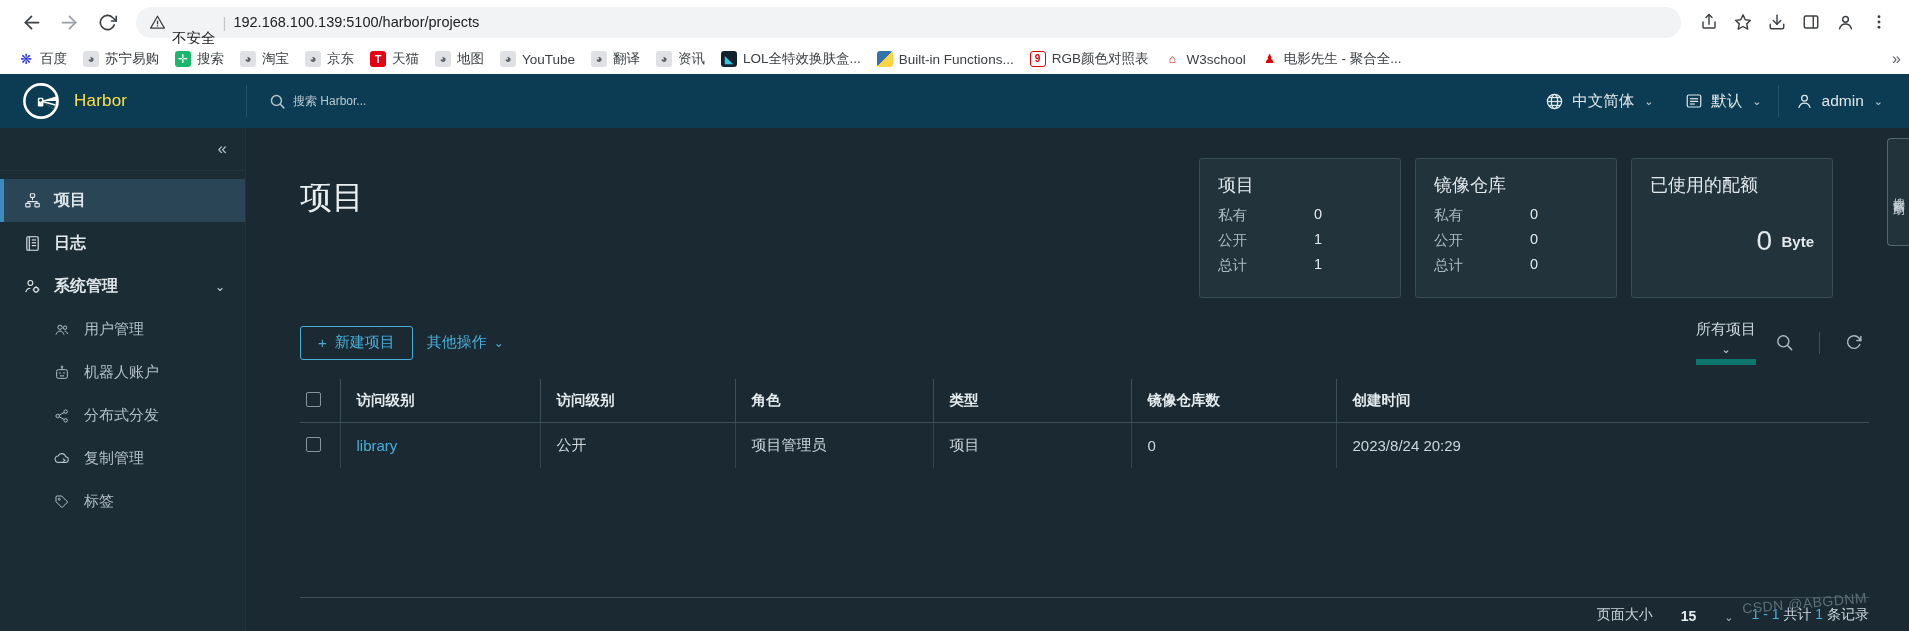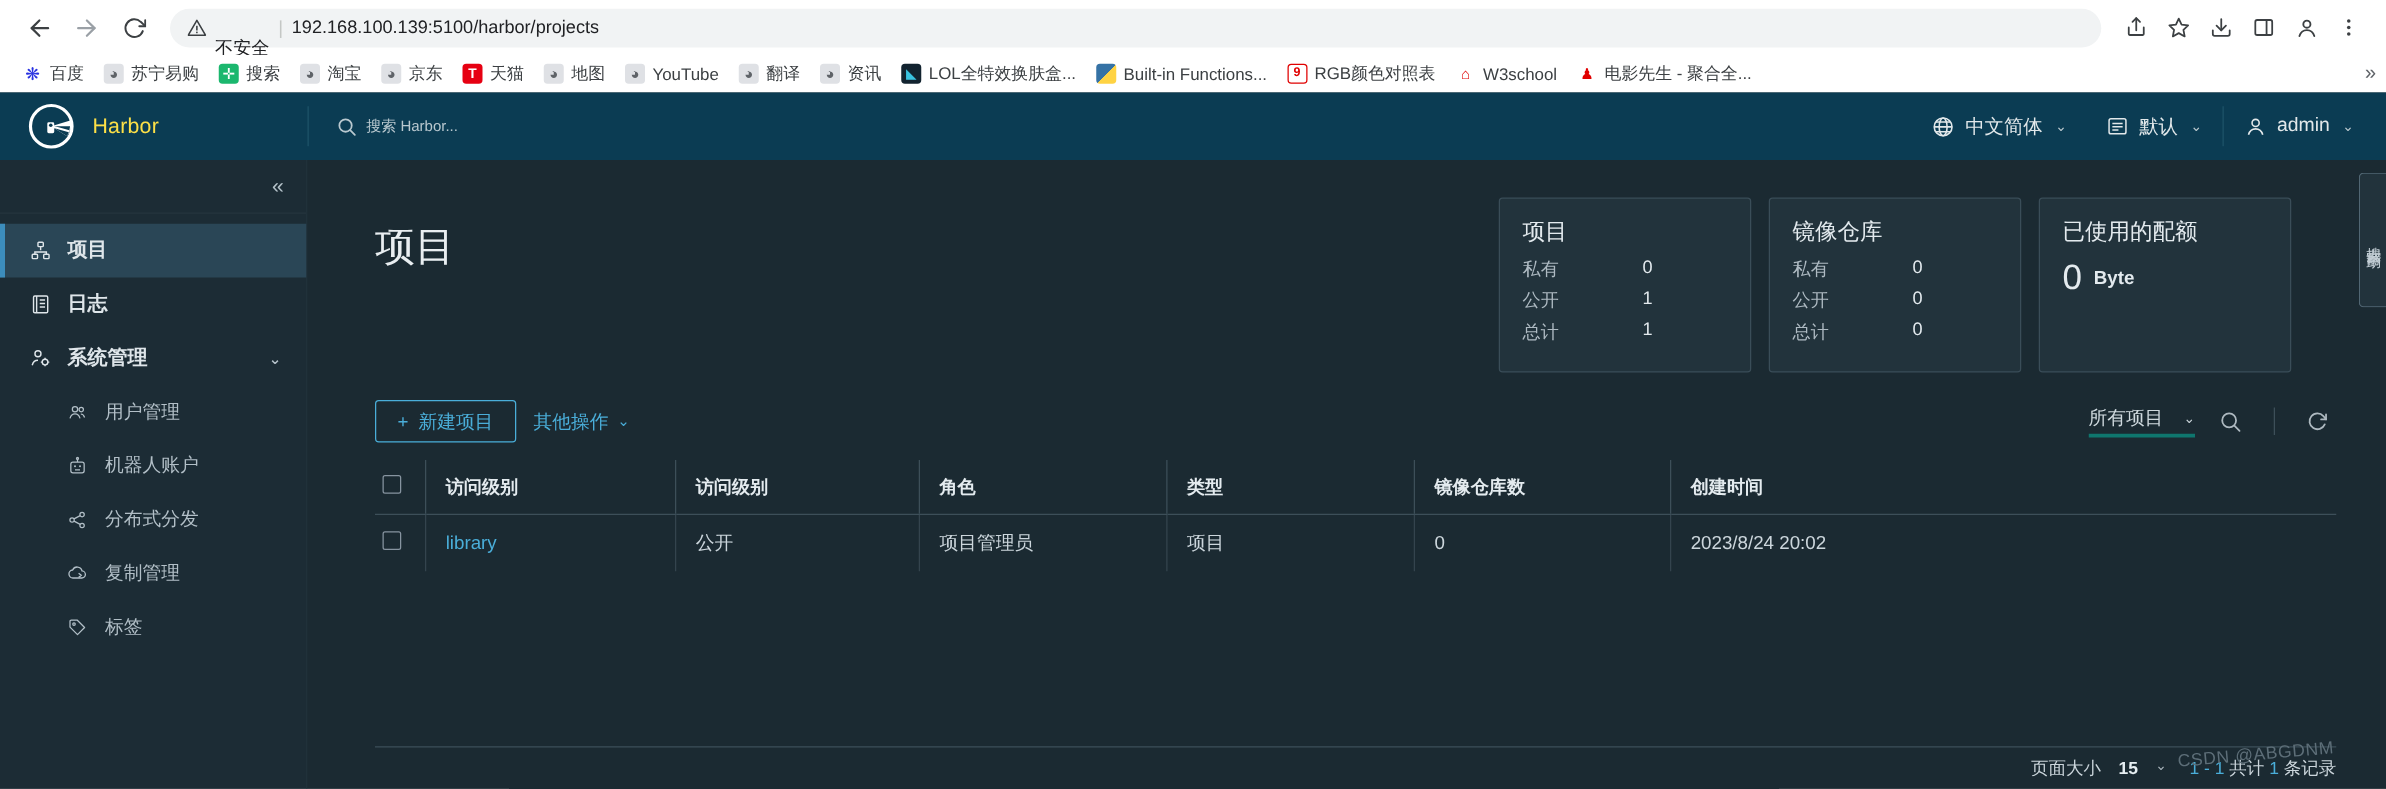--- a/index.html
+++ b/index.html
@@ -114,39 +114,39 @@
   .cards { margin-left: auto; display: flex; gap: 14px; padding-right: 40px; }
   .card {
     width: 202px; border: 1px solid #3a4d58; border-radius: 3px;
     background: #22333c; padding: 14px 18px 16px 18px;
   }
   .card-title { font-size: 18px; color: #e3eaee; margin-bottom: 9px; }
   .card-row { display: flex; font-size: 14.5px; color: #aebac2; margin-bottom: 6px; }
   .card-row .k { width: 96px; }
   .card-row .v { color: #e3eaee; }
   .card.quota { text-align: left; }
-  .quota-value { text-align: left; margin-top: 9px; color: #e3eaee; }
+  .quota-value { text-align: right; margin-top: 28px; color: #e3eaee; }
   .quota-num { font-size: 28px; vertical-align: middle; }
   .quota-unit { font-size: 15px; font-weight: bold; margin-left: 5px; vertical-align: middle; }
 
   
   .toolbar {
     display: flex; align-items: center; padding: 22px 40px 0 54px; gap: 14px;
   }
   .btn-outline {
     border: 1px solid #4aaed9; color: #4aaed9; background: transparent;
     border-radius: 3px; height: 34px; padding: 0 17px;
     display: flex; align-items: center; gap: 8px; font-size: 15px;
     font-family: inherit;
   }
   .btn-plain { color: #4aaed9; font-size: 15px; display: flex; align-items: center; gap: 7px; }
   .tb-spacer { flex: 1; }
   .filter-select {
-    color: #cfd9de; font-size: 15px; display: flex; align-items: center; gap: 16px;
-    border-bottom: 3px solid #0f766e; padding-bottom: 3px;
+    color: #cfd9de; font-size: 15px; display: flex; align-items: center; gap: 4px;
+    border-bottom: 6px solid #0f766e; padding-bottom: 3px; flex-direction: column;
   }
   .tb-icon { color: #aeb9c0; display: flex; align-items: center; padding: 0 5px; }
   .tb-divider { width: 1px; height: 22px; background: #3d4f59; margin: 0 6px; }
 
   
   .table-wrap { padding: 14px 40px 0 54px; }
   table { width: 100%; border-collapse: collapse; }
   thead th {
     text-align: left; font-size: 14.5px; color: #e4ebef; font-weight: bold;
     padding: 12px 0 12px 16px; border-bottom: 1px solid #3d4f59;
@@ -163,21 +163,21 @@
   }
   .link { color: #4aaed9; }
 
   
   .foot {
     position: absolute; left: 54px; right: 40px; bottom: 0; height: 34px;
     border-top: 1px solid #3d4f59;
     display: flex; align-items: center; justify-content: flex-end;
     gap: 18px; font-size: 14px; color: #ccd6dc;
   }
-  .page-size { display: flex; align-items: flex-start; gap: 14px; }
+  .page-size { display: flex; align-items: flex-end; gap: 28px; }
   .ps-val { color: #e6eef2; font-weight: bold; }
   .ps-caret { color: #aeb9c0; font-size: 11px; }
   .rec-count .n { color: #4aaed9; }
 
   .watermark {
     position: absolute; right: 42px; bottom: 20px;
     font-size: 14px; color: #5d6e78; letter-spacing: .5px;
     transform: rotate(-5deg); pointer-events: none;
   }
 
@@ -608,21 +608,21 @@
               <td class="c0">
                 <span class="cb"></span>
               </td>
               <td>
                 <span class="link">library</span>
               </td>
               <td>公开</td>
               <td>项目管理员</td>
               <td>项目</td>
               <td>0</td>
-              <td>2023/8/24 20:02</td>
+              <td>2023/8/24 20:29</td>
             </tr>
           </tbody>
         </table>
       </div>
 
       <div class="foot">
         <div class="page-size">
           <span>页面大小</span>
           <span class="ps-val">15</span>
           <span class="ps-caret">⌄</span>

